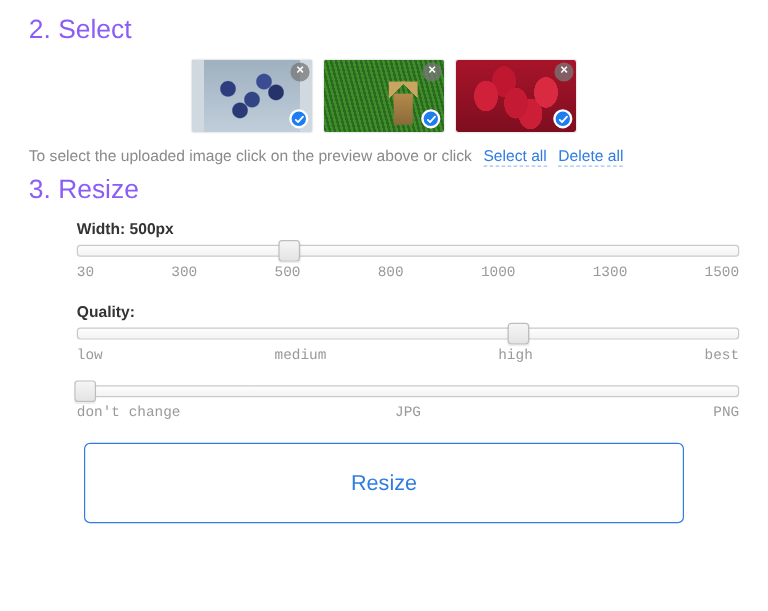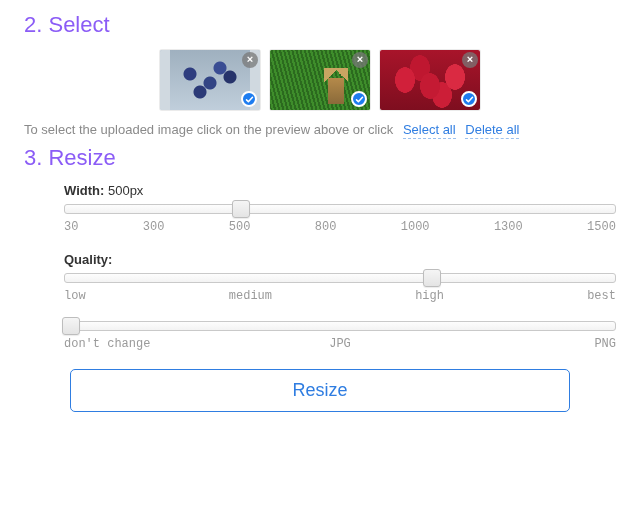--- a/index.html
+++ b/index.html
@@ -97,21 +97,21 @@
   .instr a {
     color: #2f7de1;
     text-decoration: none;
     border-bottom: 1px dashed #9cc1ef;
     padding-bottom: 1px;
     margin-left: 6px;
     cursor: pointer;
   }
   .section { margin: 0 0 18px 40px; }
   .lbl { font-size: 13px; font-weight: 600; color: #333; margin-bottom: 6px; }
-  .lbl .val { font-weight: 400; }
+  .lbl .val { font-weight: 700; }
   .slider-wrap { position: relative; }
   .track {
     position: relative;
     height: 10px;
     border: 1px solid #c9c9c9;
     border-radius: 3px;
     background: linear-gradient(#fdfdfd,#f3f3f3);
     width: 100%;
   }
   .thumb-handle {
@@ -130,21 +130,21 @@
     justify-content: space-between;
     font-size: 12px;
     color: #9a9a9a;
     margin-top: 6px;
     font-family: Liberation Mono, monospace;
   }
   .resize-btn {
     display: block;
     width: 500px;
     margin: 12px auto 0;
-    padding: 10px 0;
+    padding: 22px 0;
     border: 1px solid #2f7de1;
     border-radius: 5px;
     background: #fff;
     color: #2f7de1;
     font-size: 18px;
     text-align: center;
     cursor: pointer;
   }
 </style>
 </head>

